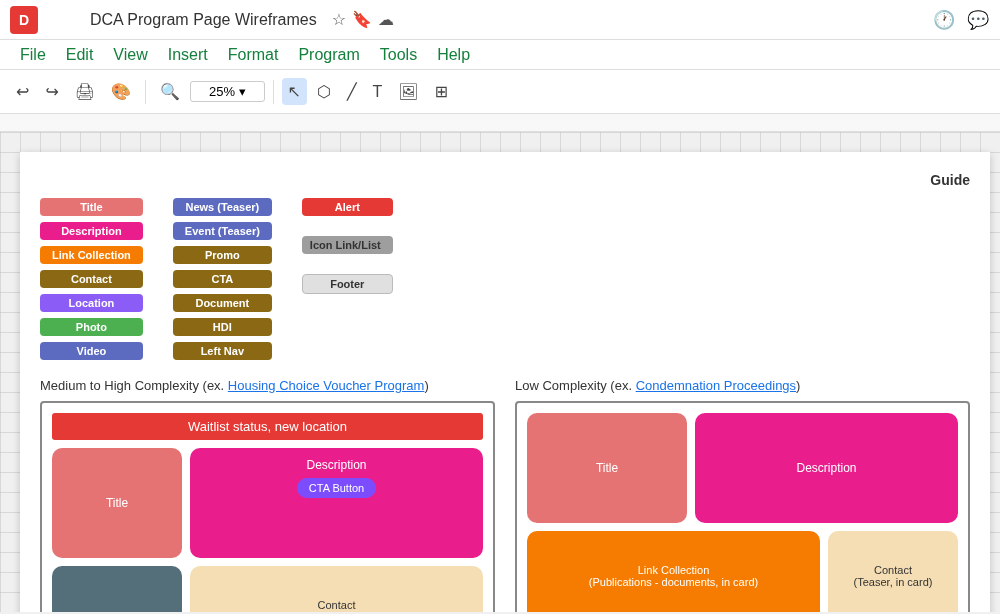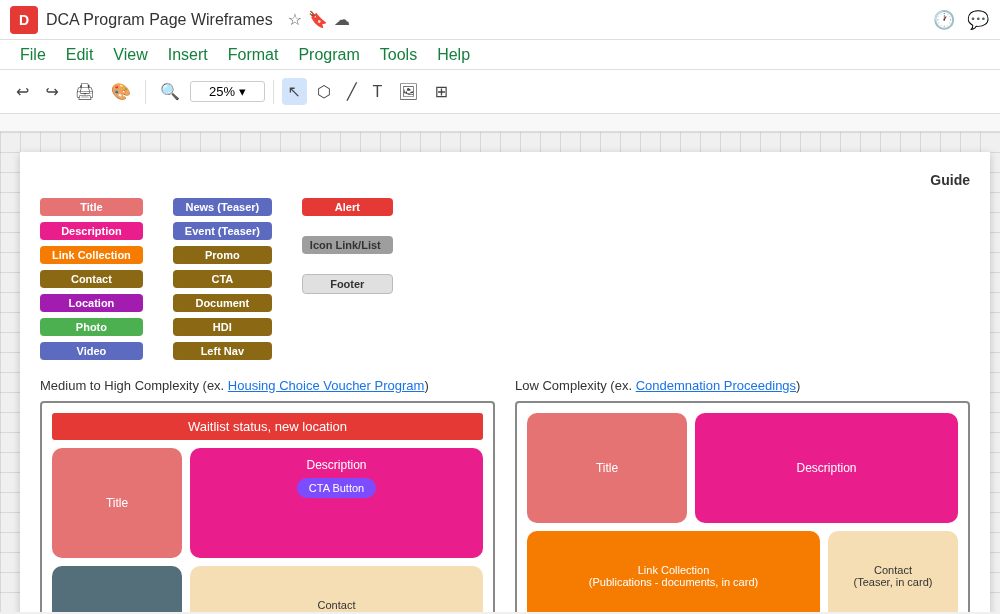--- a/index.html
+++ b/index.html
@@ -8,21 +8,21 @@
     
     #titlebar {
       display: flex; align-items: center; background: #fff;
       padding: 4px 10px; border-bottom: 1px solid #ddd; height: 40px;
     }
     #app-icon {
       width: 28px; height: 28px; background: #e53935; border-radius: 4px;
       display: flex; align-items: center; justify-content: center;
       color: white; font-weight: bold; font-size: 14px; margin-right: 8px; flex-shrink: 0;
     }
-    #doc-title { font-size: 16px; color: #333; margin-right: 8px; }
+    #doc-title { font-size: 16px; color: #333; margin-right: 8px; margin-left: 44px; }
     .title-icon { margin: 0 3px; font-size: 16px; color: #555; cursor: pointer; }
     .title-icons { display: flex; align-items: center; margin-left: 4px; }
     .spacer { flex: 1; }
     .topright-icons { display: flex; align-items: center; gap: 12px; }
     .topright-icons span { font-size: 18px; color: #555; cursor: pointer; }
 
     
     #menubar {
       display: flex; align-items: center; background: #fff;
       padding: 2px 10px; border-bottom: 1px solid #ddd; height: 30px;
@@ -172,21 +172,21 @@
 
     <div id="guide-title">Guide</div>
 
     <div style="display:flex; gap:30px; margin-bottom:18px; flex-wrap:wrap;">
 
       <div style="display:flex;flex-direction:column;gap:6px;">
         <div class="guide-badge" style="background:#e57373;">Title</div>
         <div class="guide-badge" style="background:#e91e8c;">Description</div>
         <div class="guide-badge" style="background:#f57c00;">Link Collection</div>
         <div class="guide-badge" style="background:#8b6914;">Contact</div>
-        <div class="guide-badge" style="background:#a21caf;">Location</div>
+        <div class="guide-badge" style="background:#8b5cf6;">Location</div>
         <div class="guide-badge" style="background:#4caf50;">Photo</div>
         <div class="guide-badge" style="background:#5c6bc0;">Video</div>
       </div>
 
       <div style="display:flex;flex-direction:column;gap:6px;">
         <div class="guide-badge" style="background:#5c6bc0;">News (Teaser)</div>
         <div class="guide-badge" style="background:#5c6bc0;">Event (Teaser)</div>
         <div class="guide-badge" style="background:#8b6914;">Promo</div>
         <div class="guide-badge" style="background:#8b6914;">CTA</div>
         <div class="guide-badge" style="background:#8b6914;">Document</div>

